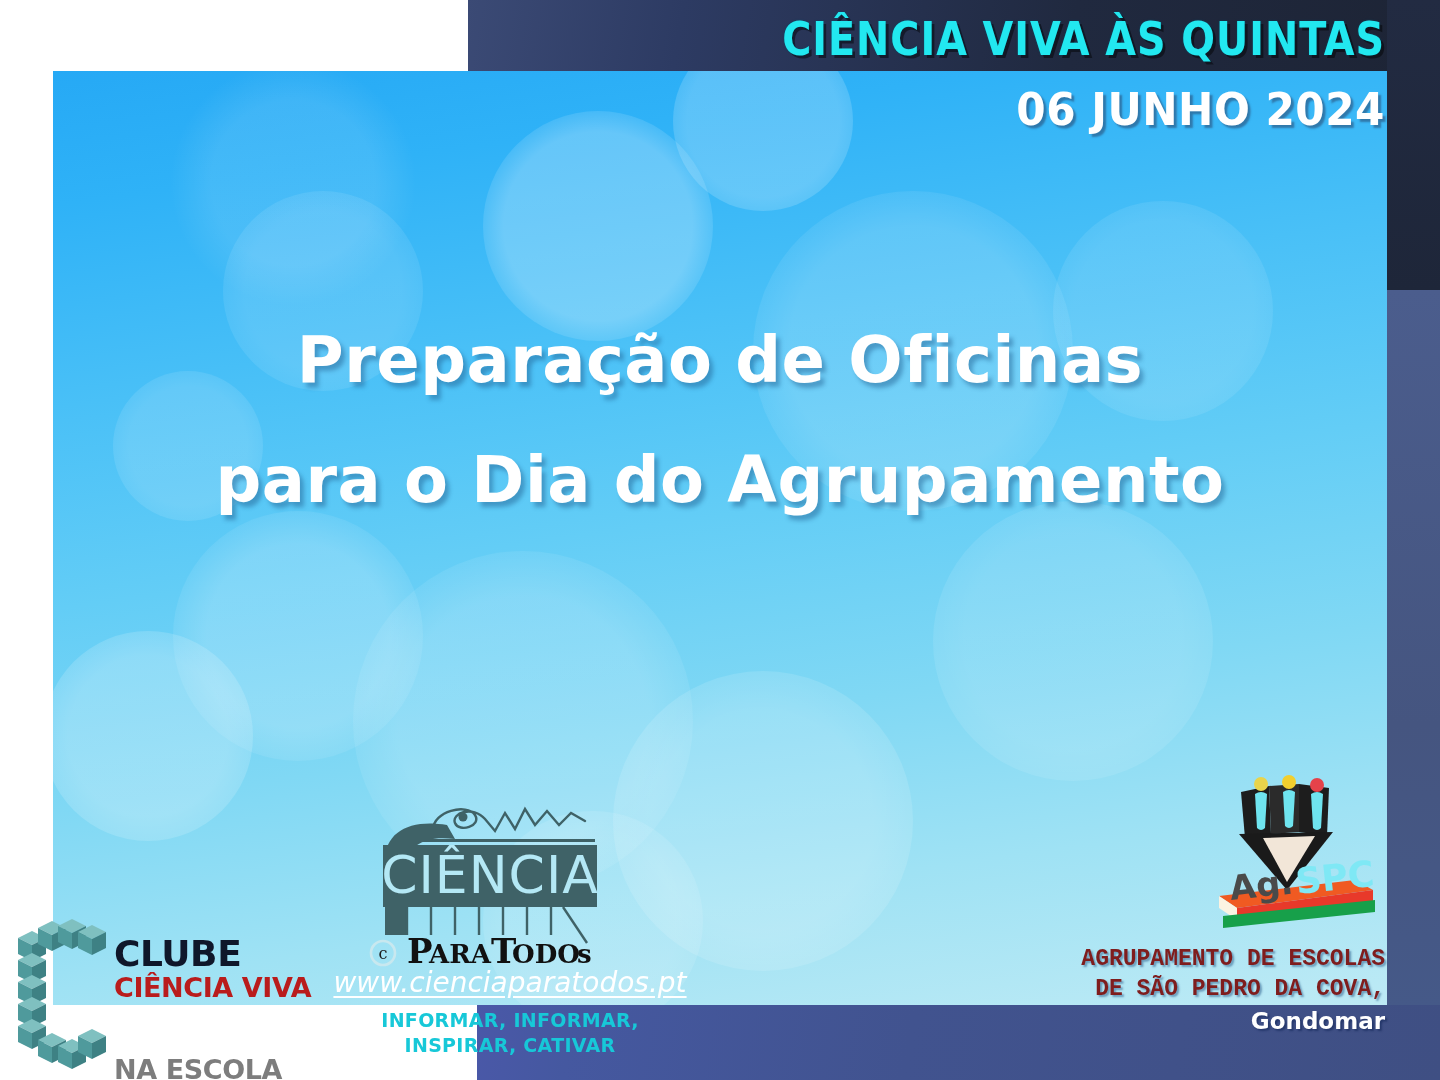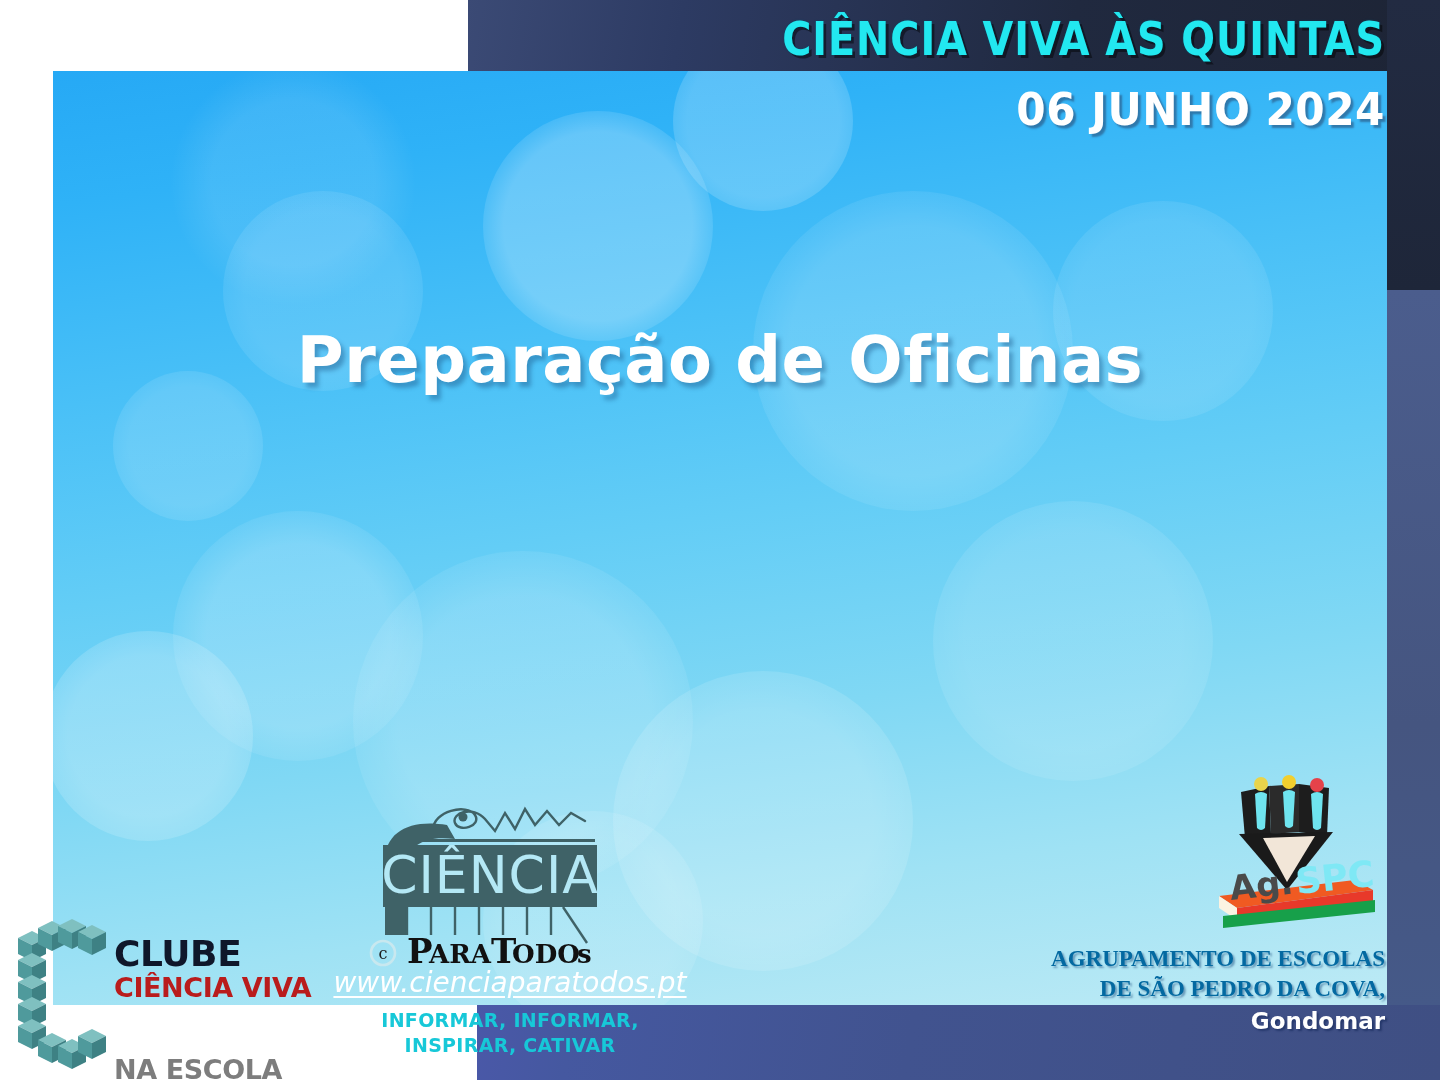--- a/index.html
+++ b/index.html
@@ -149,23 +149,23 @@
     font-family:"DejaVu Sans", sans-serif;
     line-height:25px;
     letter-spacing:.3px;
   }
 
   
   .spc-logo { position:absolute; left:1205px; top:772px; width:180px; height:160px; }
   .school-name {
     position:absolute; right:55px; top:944px;
     text-align:right;
-    font-family:Liberation Serif, serif;
+    font-family:Liberation Mono, monospace;
     font-weight:bold;
-    color:#0369a1;
+    color:#7f1d1d;
     font-size:23px;
     line-height:30px;
     text-shadow:2px 2px 2px rgba(30,80,130,.5);
     white-space:nowrap;
   }
   .school-city {
     position:absolute; right:55px; top:1008px;
     text-align:right;
     font-family:"DejaVu Sans", sans-serif;
     font-weight:bold;
@@ -198,20 +198,21 @@
     <div class="bokeh b10"></div>
     <div class="bokeh b11"></div>
     <div class="bokeh b12"></div>
   </div>
 
   <div class="hdr-title">CIÊNCIA VIVA ÀS QUINTAS</div>
   <div class="hdr-date">06 JUNHO 2024</div>
 
   <div class="main-title">
     <span class="ln">Preparação de Oficinas</span>
+    <span class="ln">para o Dia do Agrupamento</span>
   </div>
 
   <div class="clube-logo">
     <svg class="cubes" width="96" height="156" viewBox="0 0 96 156">
       <defs>
         <g id="cube">
           <polygon points="0,7 14,0 28,7 14,14" fill="#7fc0c0"></polygon>
           <polygon points="0,7 14,14 14,30 0,23" fill="#4f9a9c"></polygon>
           <polygon points="14,14 28,7 28,23 14,30" fill="#3e8184"></polygon>
         </g>

